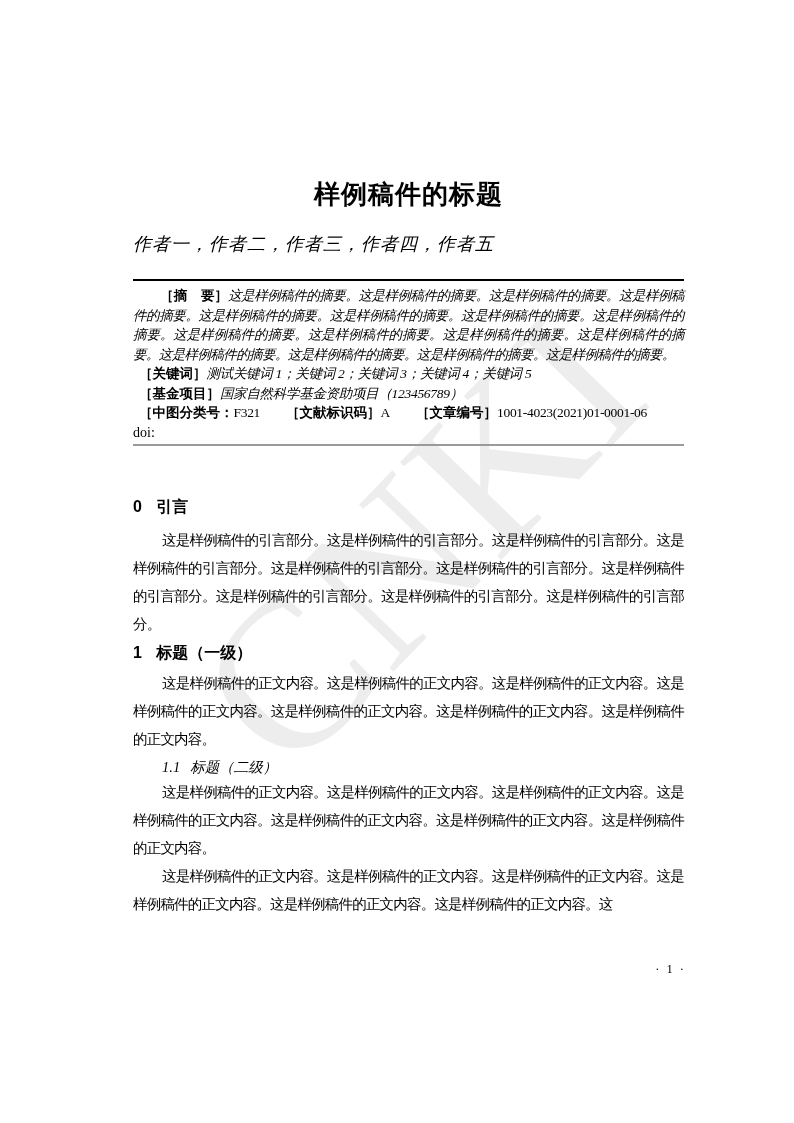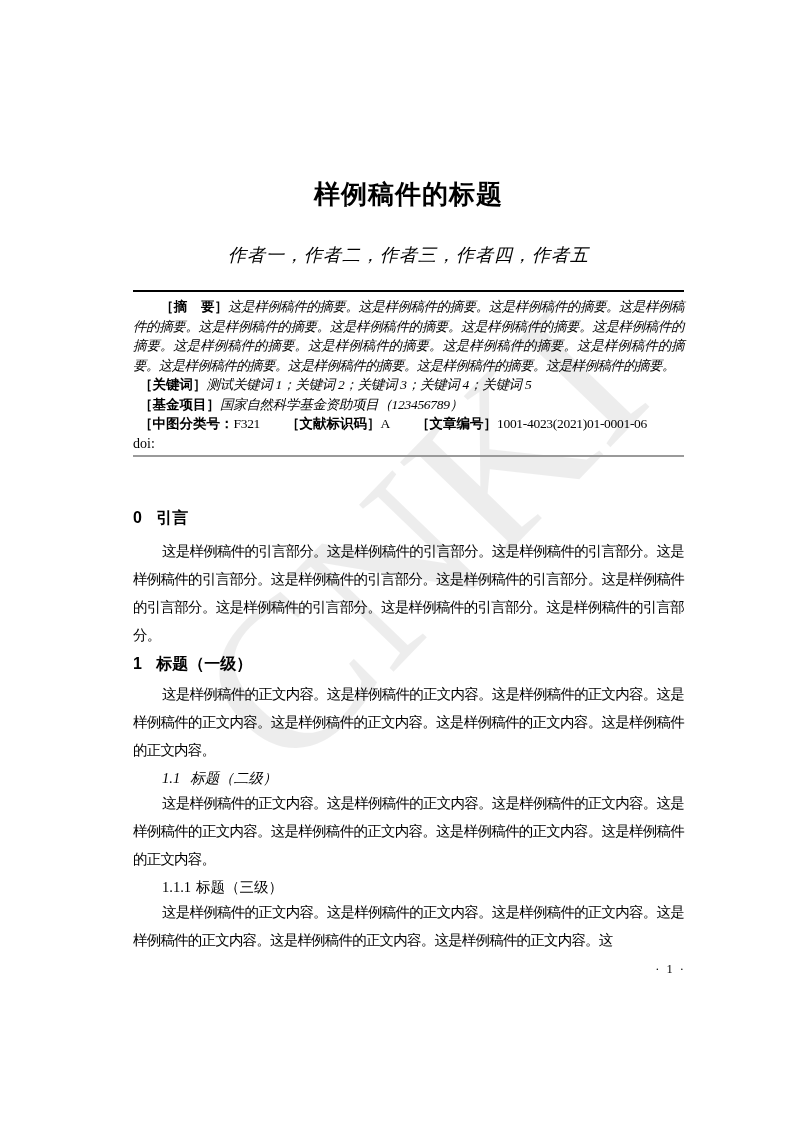--- a/index.html
+++ b/index.html
@@ -26,22 +26,21 @@
 
   .title {
     margin:176px 0 0;
     text-align:center;
     font-family:"Liberation Sans", sans-serif;
     font-weight:bold;
     font-size:26px; line-height:36px;
     letter-spacing:1px;
   }
   .authors {
-    margin-top:30px;
-    text-align:center;
+    margin-top:19px;
     font-family:"Liberation Serif", serif;
     font-style:italic;
     font-size:18px; line-height:26px;
     letter-spacing:1px;
   }
 
   .meta-box {
     margin-top:22px;
     border-top:2px solid #000;
     border-bottom:2px solid #9a9a9a;
@@ -139,21 +138,20 @@
     <p class="body-p mt-8">这是样例稿件的引言部分。这是样例稿件的引言部分。这是样例稿件的引言部分。这是样例稿件的引言部分。这是样例稿件的引言部分。这是样例稿件的引言部分。这是样例稿件的引言部分。这是样例稿件的引言部分。这是样例稿件的引言部分。这是样例稿件的引言部分。</p>
 
     <div class="h-center mt-4"><span class="h-num">1</span><span class="h-title">标题（一级）</span></div>
 
     <p class="body-p">这是样例稿件的正文内容。这是样例稿件的正文内容。这是样例稿件的正文内容。这是样例稿件的正文内容。这是样例稿件的正文内容。这是样例稿件的正文内容。这是样例稿件的正文内容。</p>
 
     <div class="h-left h-kai"><span>1.1</span><span class="gap-07">标题（二级）</span></div>
 
     <p class="body-p" style="margin-top:0;">这是样例稿件的正文内容。这是样例稿件的正文内容。这是样例稿件的正文内容。这是样例稿件的正文内容。这是样例稿件的正文内容。这是样例稿件的正文内容。这是样例稿件的正文内容。</p>
 
-    <div class="h-left h-song"><span>1.1.1</span><span class="gap-035">标题（三级）</span></div>
 
     <p class="body-p" style="margin-top:0;">这是样例稿件的正文内容。这是样例稿件的正文内容。这是样例稿件的正文内容。这是样例稿件的正文内容。这是样例稿件的正文内容。这是样例稿件的正文内容。这</p>
 
   </div>
 
   <div class="page-num">· 1 ·</div>
 
 </div>
 
 </body></html>

